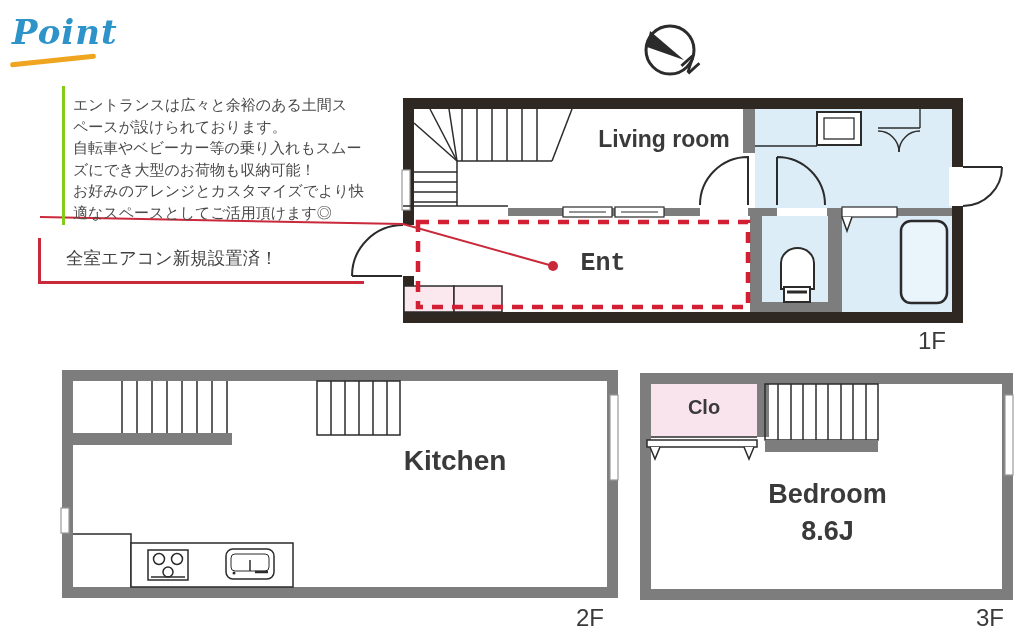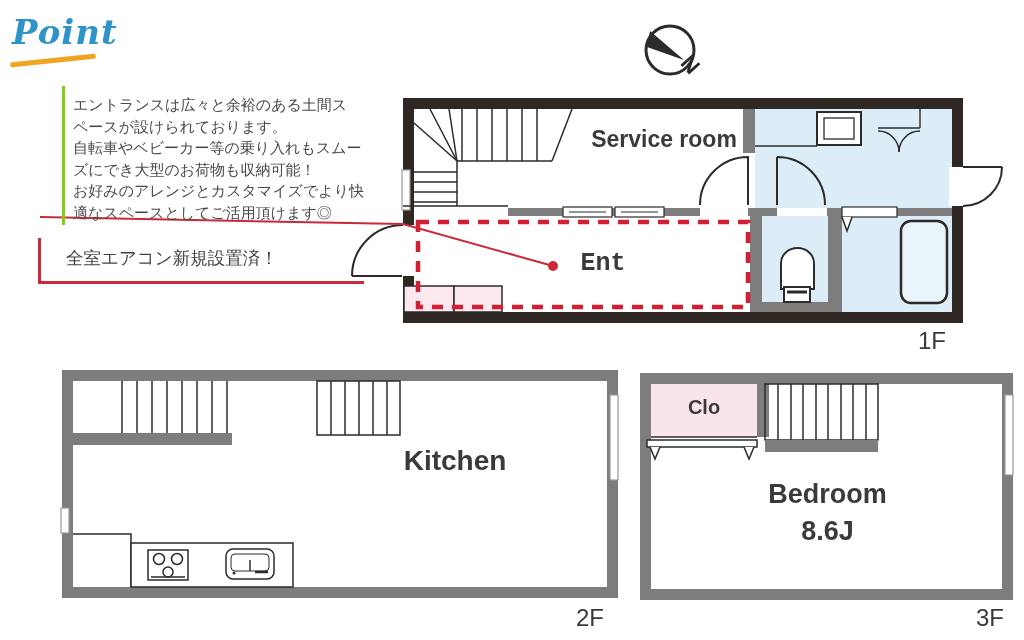--- a/index.html
+++ b/index.html
@@ -212,21 +212,21 @@
   <div class="abs note" id="note-entrance">エントランスは広々と余裕のある土間ス
 ペースが設けられております。
 自転車やベビーカー等の乗り入れもスムー
 ズにでき大型のお荷物も収納可能！
 お好みのアレンジとカスタマイズでより快
 適なスペースとしてご活用頂けます◎</div>
   <div class="abs note" id="note-aircon">全室エアコン新規設置済！</div>
 
   <div class="abs" id="compass-n">N</div>
 
-  <div class="abs plan-label" id="service-room-name">Service room</div>
+  <div class="abs plan-label" id="service-room-name">Living room</div>
   <div class="abs plan-label" id="ent-label">Ent</div>
   <div class="abs floor-label" id="f1-label">1F</div>
 
   <div class="abs plan-label" id="ldk-label">
     <div>Kitchen</div>
   </div>
   <div class="abs floor-label" id="f2-label">2F</div>
 
   <div class="abs plan-label" id="clo-label">Clo</div>
   <div class="abs plan-label" id="bedroom-label">

